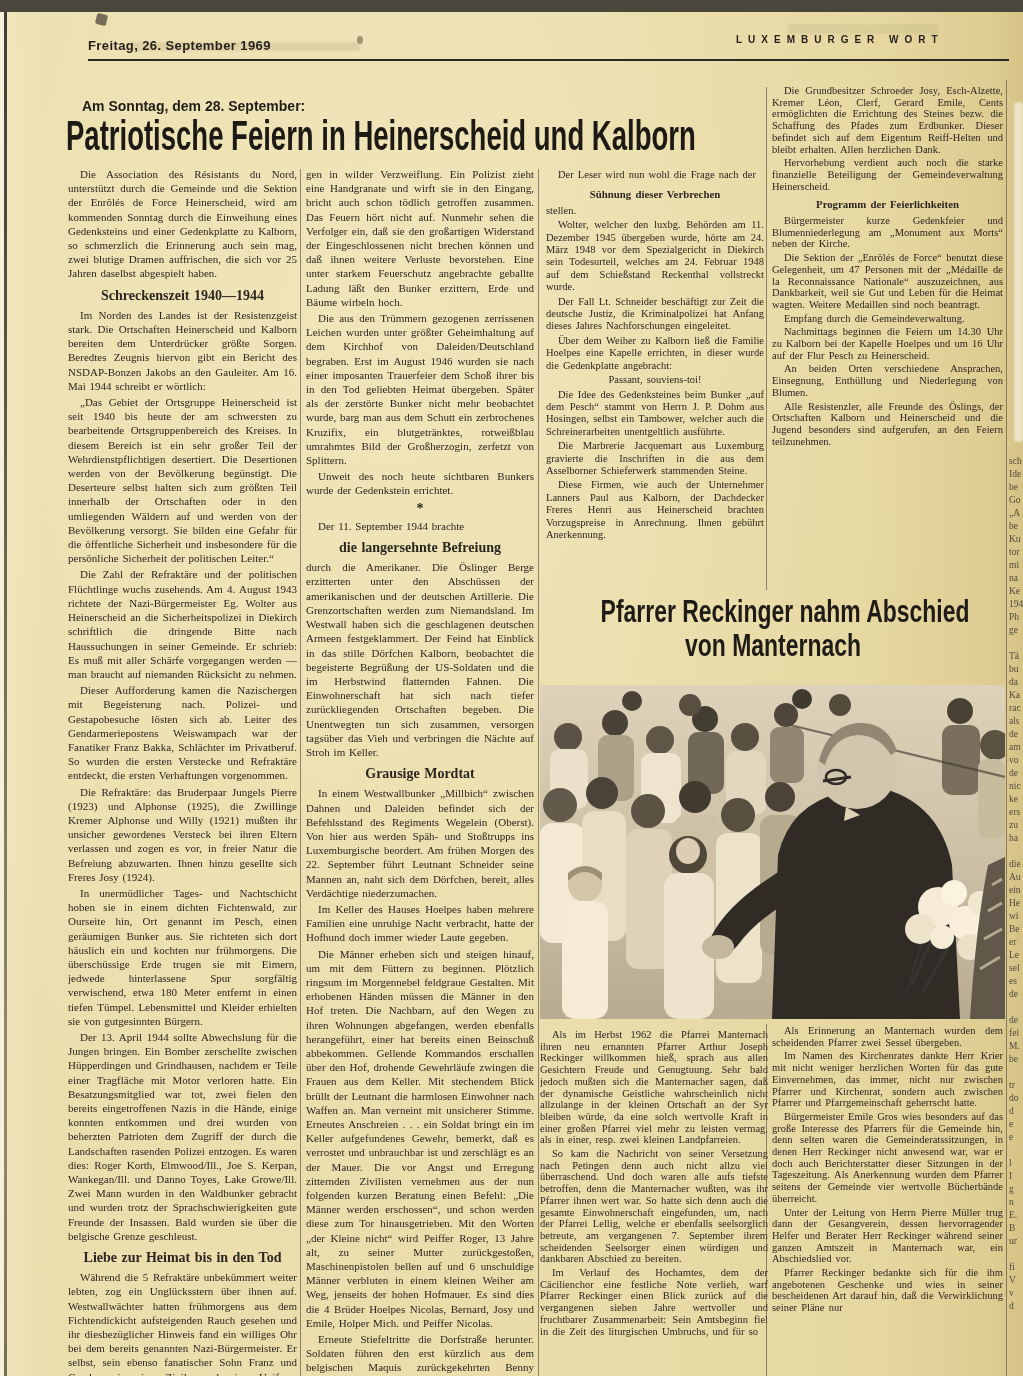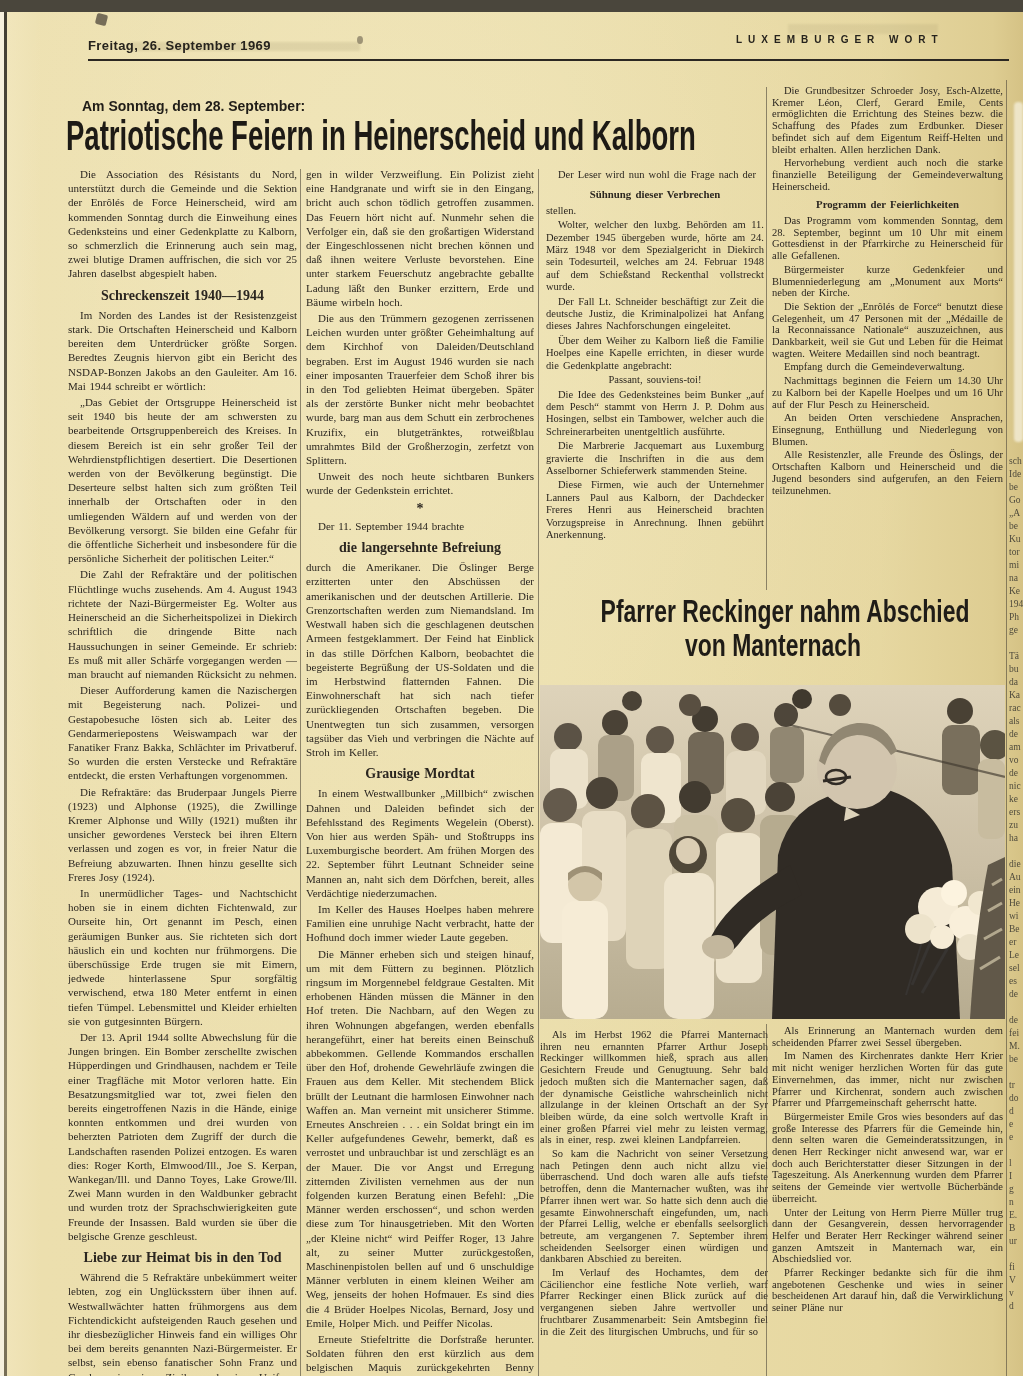--- a/index.html
+++ b/index.html
@@ -123,21 +123,20 @@
       <p class="para">Über dem Weiher zu Kalborn ließ die Familie Hoelpes eine Kapelle errichten, in dieser wurde die Gedenkplatte angebracht:</p>
       <p class="centerline">Passant, souviens-toi!</p>
       <p class="para">Die Idee des Gedenksteines beim Bunker „auf dem Pesch“ stammt von Herrn J. P. Dohm aus Hosingen, selbst ein Tambower, welcher auch die Schreinerarbeiten unentgeltlich ausführte.</p>
       <p class="para">Die Marbrerie Jacquemart aus Luxemburg gravierte die Inschriften in die aus dem Asselborner Schieferwerk stammenden Steine.</p>
       <p class="para">Diese Firmen, wie auch der Unternehmer Lanners Paul aus Kalborn, der Dachdecker Freres Henri aus Heinerscheid brachten Vorzugspreise in Anrechnung. Ihnen gebührt Anerkennung.</p>
     </div>
   <div class="col tight tight4" style="left:772px;top:73px;width:231px;height:502px;">
       <p class="para">Die Grundbesitzer Schroeder Josy, Esch-Alzette, Kremer Léon, Clerf, Gerard Emile, Cents ermöglichten die Errichtung des Steines bezw. die Schaffung des Pfades zum Erdbunker. Dieser befindet sich auf dem Eigentum Reiff-Helten und bleibt erhalten. Allen herzlichen Dank.</p>
       <p class="para">Hervorhebung verdient auch noch die starke finanzielle Beteiligung der Gemeindeverwaltung Heinerscheid.</p>
       <h3 class="subhead">Programm der Feierlichkeiten</h3>
-      <p class="para">Das Programm vom kommenden Sonntag, dem 28. September, beginnt um 10 Uhr mit einem Gottesdienst in der Pfarrkirche zu Heinerscheid für alle Gefallenen.</p>
       <p class="para">Bürgermeister kurze Gedenkfeier und Blumenniederlegung am „Monument aux Morts“ neben der Kirche.</p>
       <p class="para">Die Sektion der „Enrôlés de Force“ benutzt diese Gelegenheit, um 47 Personen mit der „Médaille de la Reconnaissance Nationale“ auszuzeichnen, aus Dankbarkeit, weil sie Gut und Leben für die Heimat wagten. Weitere Medaillen sind noch beantragt.</p>
       <p class="para">Empfang durch die Gemeindeverwaltung.</p>
       <p class="para">Nachmittags beginnen die Feiern um 14.30 Uhr zu Kalborn bei der Kapelle Hoelpes und um 16 Uhr auf der Flur Pesch zu Heinerscheid.</p>
       <p class="para">An beiden Orten verschiedene Ansprachen, Einsegnung, Enthüllung und Niederlegung von Blumen.</p>
       <p class="para">Alle Resistenzler, alle Freunde des Öslings, der Ortschaften Kalborn und Heinerscheid und die Jugend besonders sind aufgerufen, an den Feiern teilzunehmen.</p>
     </div>
 
   <div class="headline2">
     <div class="h2line">Pfarrer Reckinger nahm Abschied</div>

